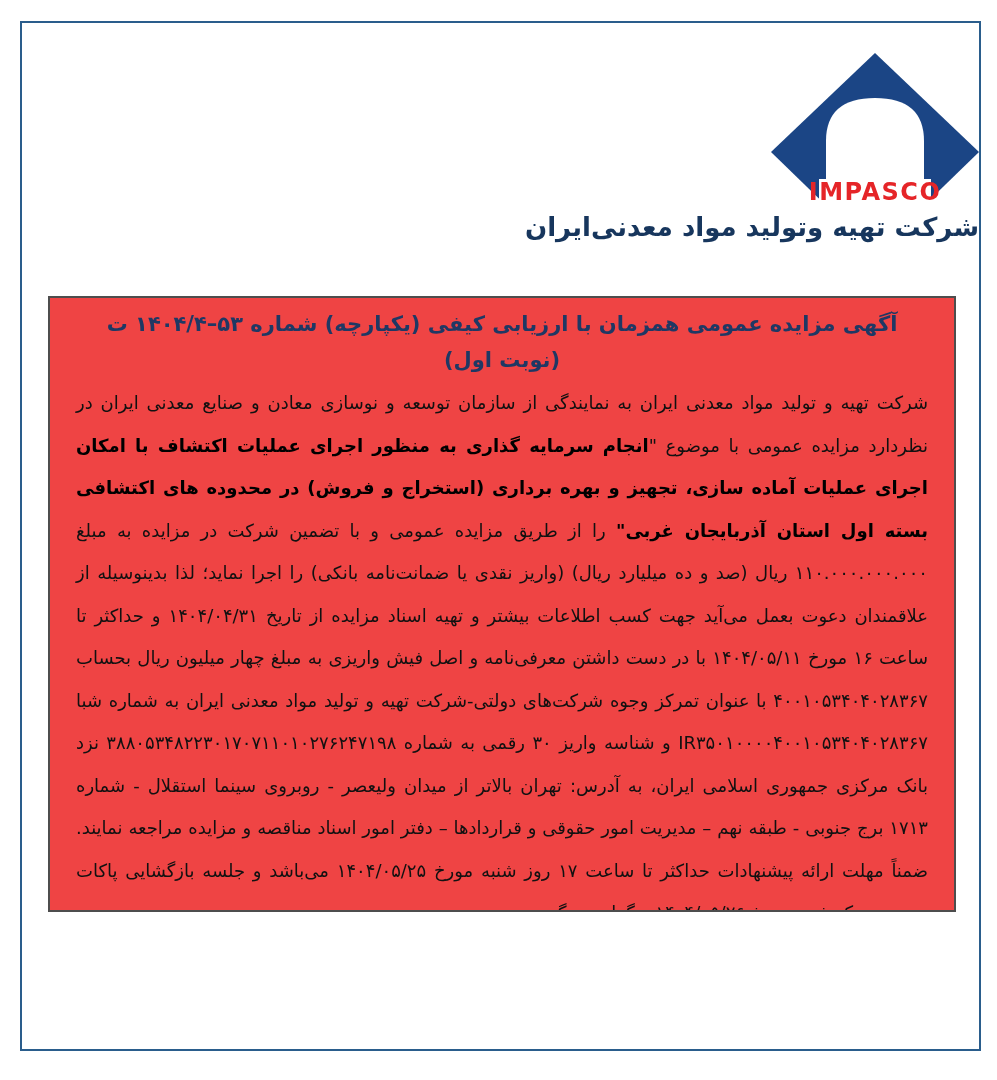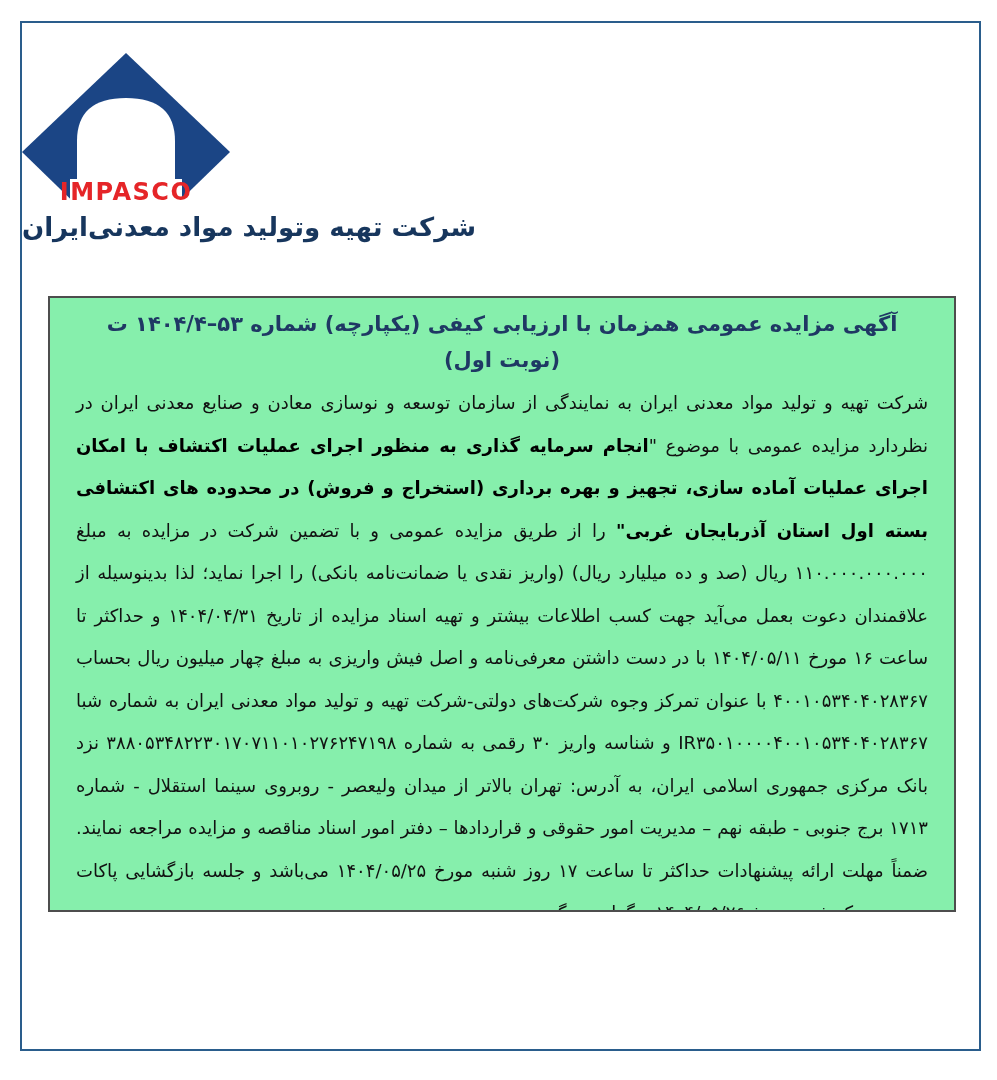--- a/index.html
+++ b/index.html
@@ -5,35 +5,35 @@
   html,body{margin:0;padding:0;}
   body{
     width:997px;height:1080px;background:#ffffff;position:relative;
     font-family:"DejaVu Sans",sans-serif;overflow:hidden;
   }
   .page-frame{
     position:absolute;left:20px;top:21px;width:957px;height:1026px;
     border:2px solid #2a5d8c;background:#ffffff;
   }
   .logo-wrap{
-    position:absolute;top:30px;left:0;right:0;text-align:left;line-height:0;
+    position:absolute;top:30px;left:0;right:0;text-align:right;line-height:0;
   }
   .logo-wrap svg{display:inline-block;}
   .company-fa{
     font-size:26px;font-weight:bold;color:#17365d;line-height:30px;margin-top:1px;
     direction:rtl;
   }
   .company-en{
     font-size:13px;font-weight:bold;color:#17365d;line-height:16px;margin-top:2px;
     letter-spacing:0.2px;
   }
   .company-en .red{color:#e52528;}
   .notice-box{
     position:absolute;left:26px;top:273px;width:908px;height:616px;
-    box-sizing:border-box;border:2px solid #4d4d4d;background:#86efac;
+    box-sizing:border-box;border:2px solid #4d4d4d;background:#ef4444;
     padding:8px 26px 10px 26px;direction:rtl;overflow:hidden;
   }
   .notice-title{
     text-align:center;font-weight:bold;color:#1f3864;font-size:21px;line-height:36px;
     margin:0 0 4px 0;
   }
   .notice-body{
     margin:2px 0 0 0;color:#111111;font-size:18px;line-height:42.5px;
     text-align:justify;direction:rtl;
   }

